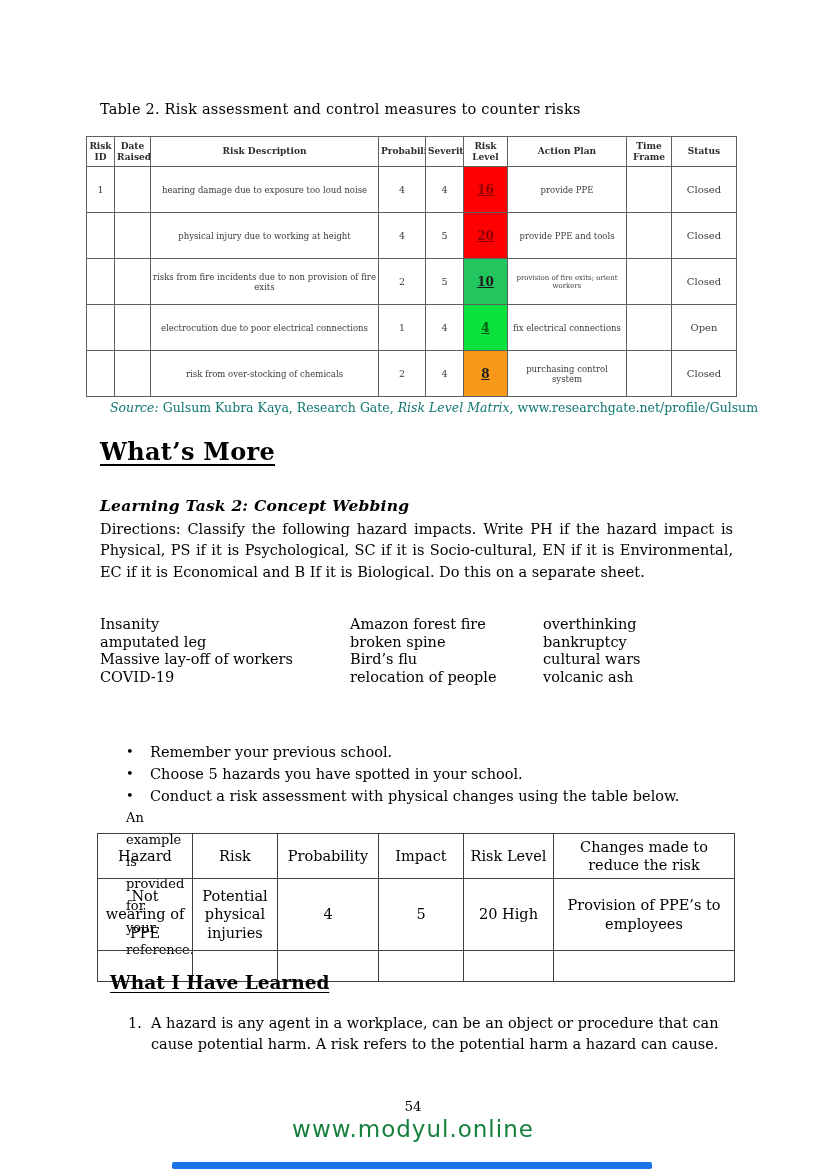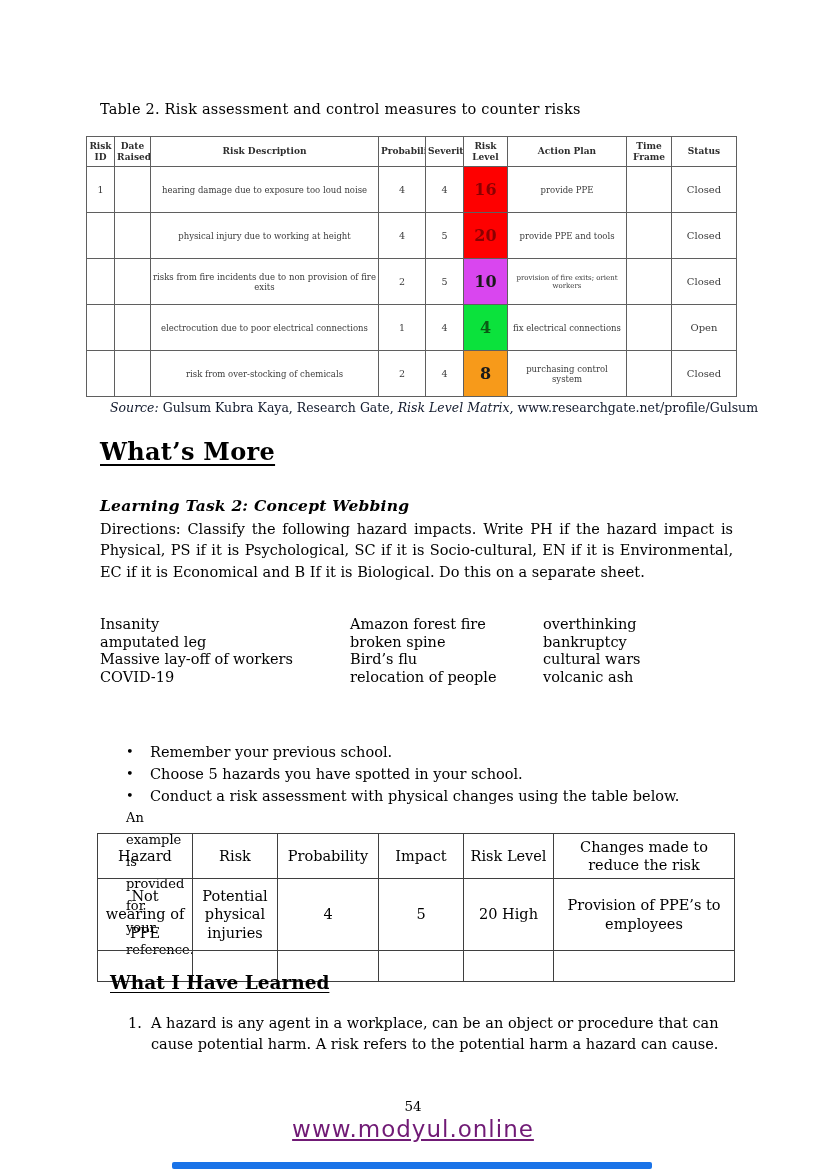--- a/index.html
+++ b/index.html
@@ -23,25 +23,25 @@
   }
   .risk-table th, .risk-table td {
     border:1px solid #5f5f5f; text-align:center; vertical-align:middle;
     padding:1px 2px; overflow:hidden;
   }
   .risk-table thead tr { height:30px; }
   .risk-table tbody tr { height:46px; }
   .risk-table th { font-weight:bold; font-size:9px; white-space:pre-line; line-height:1.2; color:#2e2e2e; }
   .risk-table td.num { font-size:9.5px; }
   .risk-table td.status { font-size:10px; }
-  .risk-table td.level-cell { font-weight:bold; font-size:16px; }
+  .risk-table td.level-cell { font-weight:bold; font-size:12px;text-decoration:underline; }
   .risk-table td.small-action { font-size:7px; }
 
   
-  .source { top:400px; left:110px; font-size:12.5px; color:#0f172a; }
+  .source { top:400px; left:110px; font-size:12.5px; color:#0f766e; }
   .source .it { font-style:italic; }
 
   
   .h-whats-more {
     top:437px; left:100px; font-size:24px; font-weight:bold;
     text-decoration:underline; text-underline-offset:4px; letter-spacing:.3px;
   }
   .h-task { left:100px; font-size:15.5px; font-weight:bold; letter-spacing:.2px; }
   .h-task2 { top:496px;font-style:italic; }
   .h-task3 { top:713px; }
@@ -147,21 +147,21 @@
         <td>provide PPE and tools</td>
         <td></td>
         <td class="status">Closed</td>
       </tr>
       <tr>
         <td class="num"></td>
         <td></td>
         <td>risks from fire incidents due to non provision of fire exits</td>
         <td class="num">2</td>
         <td class="num">5</td>
-        <td class="level-cell" style="background-color: #d946ef; color: rgb(26, 26, 26);">10</td>
+        <td class="level-cell" style="background-color: #22c55e; color: rgb(26, 26, 26);">10</td>
         <td class="small-action">provision of fire exits; orient workers</td>
         <td></td>
         <td class="status">Closed</td>
       </tr>
       <tr>
         <td class="num"></td>
         <td></td>
         <td>electrocution due to poor electrical connections</td>
         <td class="num">1</td>
         <td class="num">4</td>
@@ -269,16 +269,16 @@
     </tbody>
   </table>
 
   <h2 class="abs h-learned">What I Have Learned</h2>
   <div class="abs learned-item">
     <span class="no">1.</span>
     <span>A hazard is any agent in a workplace, can be an object or procedure that can cause potential harm. A risk refers to the potential harm a hazard can cause.</span>
   </div>
 
   <div class="abs page-number">54</div>
-  <div class="abs watermark" style="color: #701a75; text-decoration: underline;">www.modyul.online</div>
+  <div class="abs watermark" style="color: #15803d;">www.modyul.online</div>
   <div class="abs bottom-bar" style="background-color: rgb(26, 115, 232);"></div>
 
 </div>
 
 </body></html>

